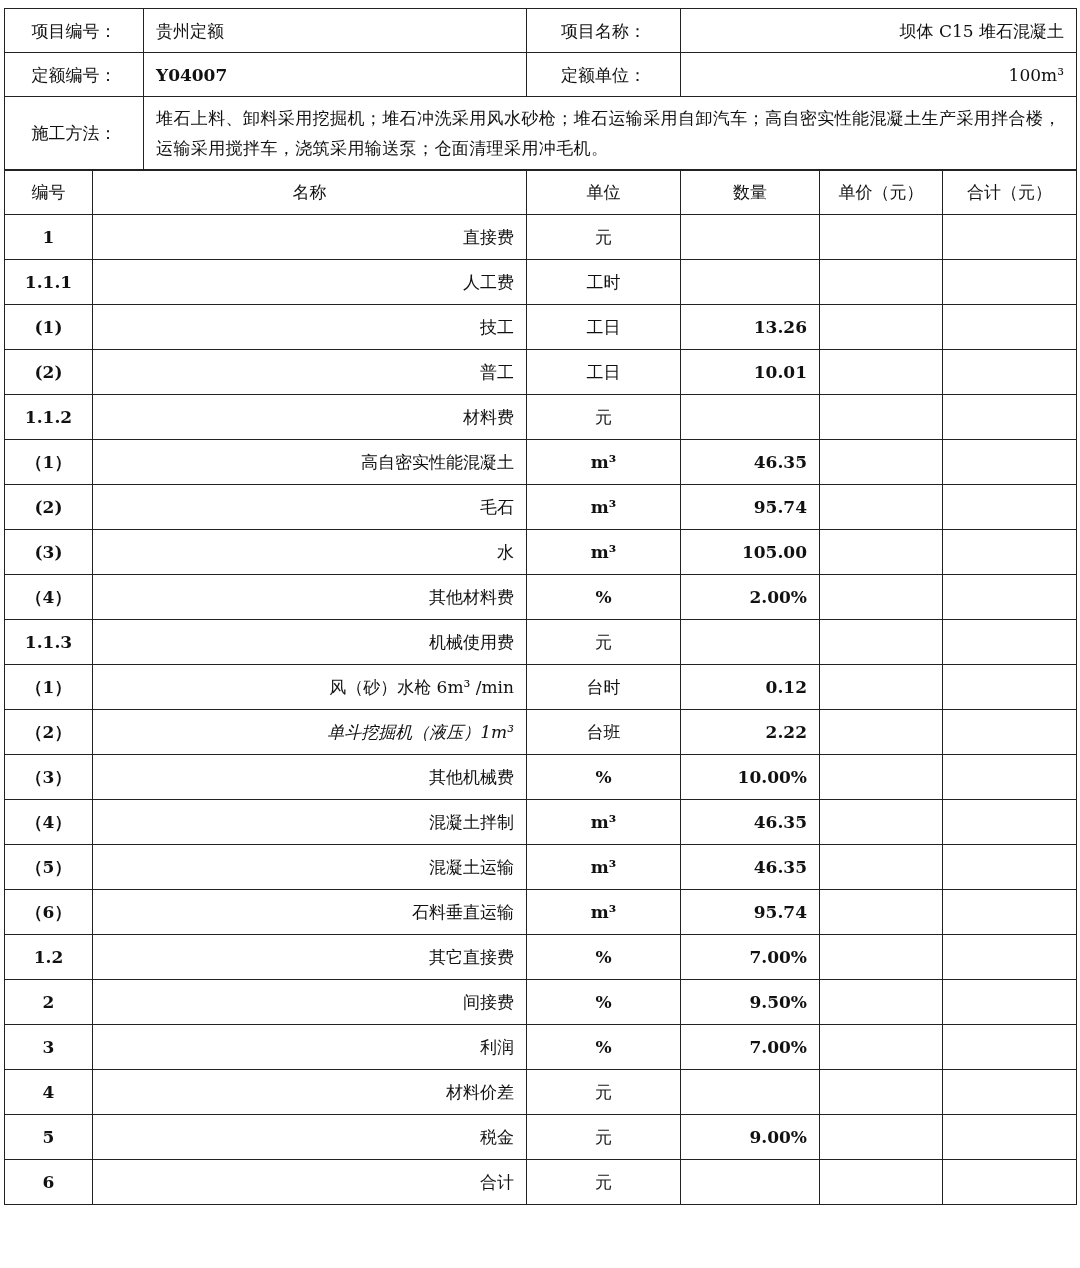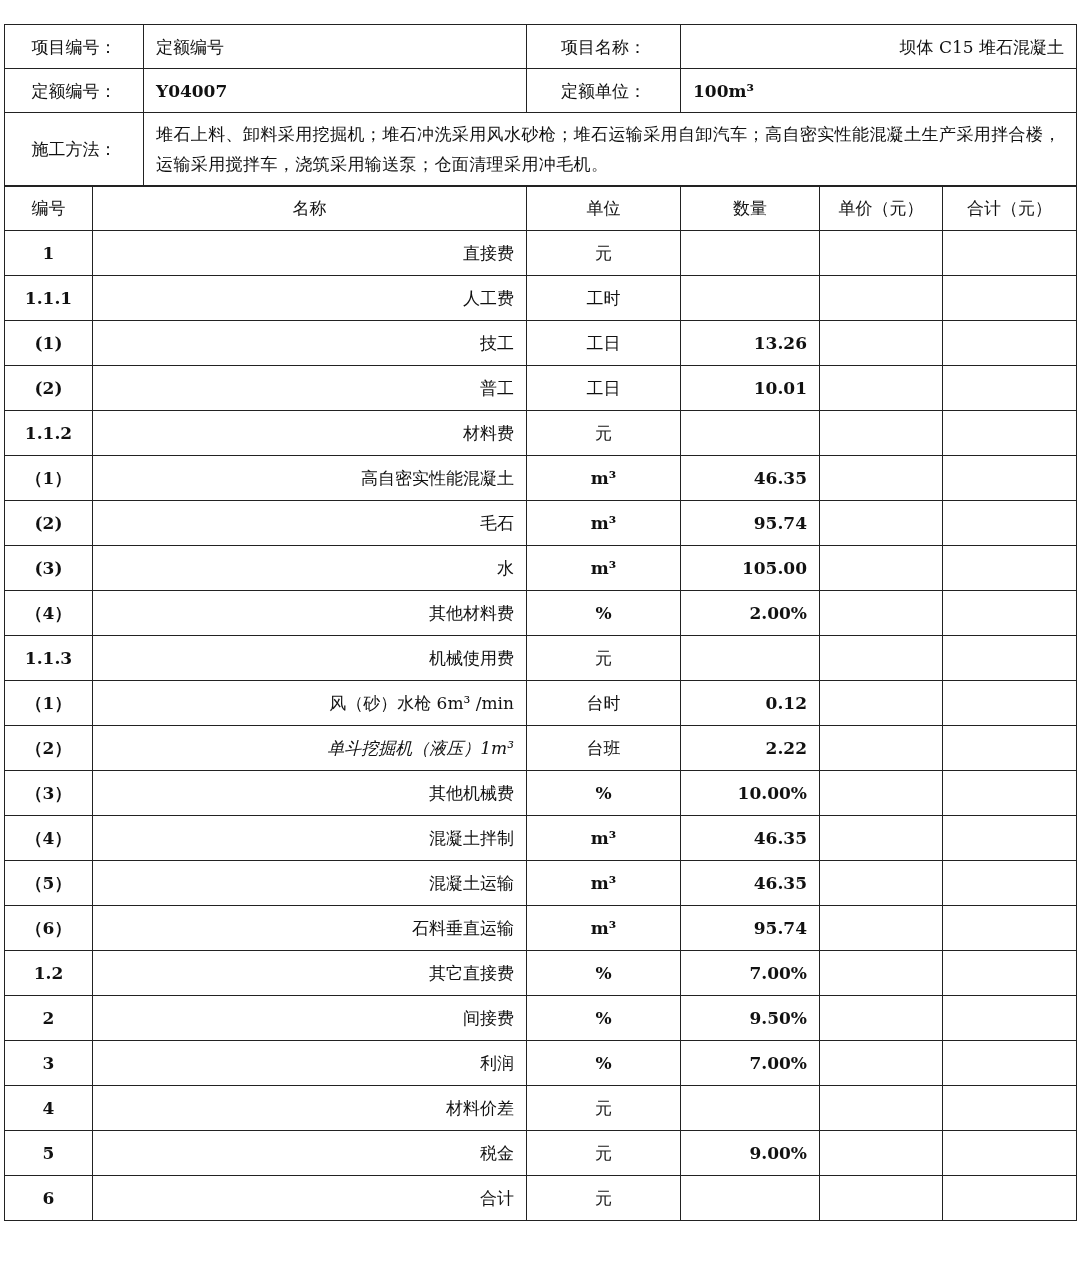--- a/index.html
+++ b/index.html
@@ -11,41 +11,41 @@
       width: 1080px;
       height: 1268px;
       position: relative;
       font-family: "DejaVu Serif", "Liberation Serif", serif;
       color: #111111;
       overflow: hidden;
     }
     .sheet {
       position: absolute;
       left: 4px;
-      top: 24px;
+      top: 8px;
       width: 1072px;
     }
     table {
       border-collapse: collapse;
       table-layout: fixed;
       width: 1072px;
     }
     td {
       border: 1.5px solid #222222;
       padding: 0 12px;
       font-size: 17px;
       line-height: 30px;
       vertical-align: middle;
       overflow: hidden;
       white-space: nowrap;
     }
     .top td { height: 43px; }
     .top .lbl { text-align: center; padding: 0 6px; }
     .top .val { text-align: left; }
-    .top .val-right { text-align: left; font-weight: bold; }
+    .top .val-right { text-align: right; font-weight: normal; }
     .top .val-title { text-align: right; }
     .top .bold { font-weight: bold; margin-top: 21px; }
     .method td { height: 67px; }
     .method .txt {
       white-space: normal;
       line-height: 30px;
       padding: 3px 8px 3px 12px;
       letter-spacing: 0.4px;
     }
     .grid { margin-top: -1.5px; }
@@ -66,21 +66,21 @@
   <table class="top">
     <colgroup>
       <col style="width:139px">
       <col style="width:383px">
       <col style="width:154px">
       <col style="width:396px">
     </colgroup>
     <tbody>
         <tr>
       <td class="lbl">项目编号：</td>
-      <td class="val">定额编号</td>
+      <td class="val">贵州定额</td>
       <td class="lbl">项目名称：</td>
       <td class="val-title">坝体 C15 堆石混凝土</td>
     </tr>
     <tr>
       <td class="lbl">定额编号：</td>
       <td class="val bold">Y04007</td>
       <td class="lbl">定额单位：</td>
       <td class="val-right">100m³</td>
     </tr>
   </tbody>

